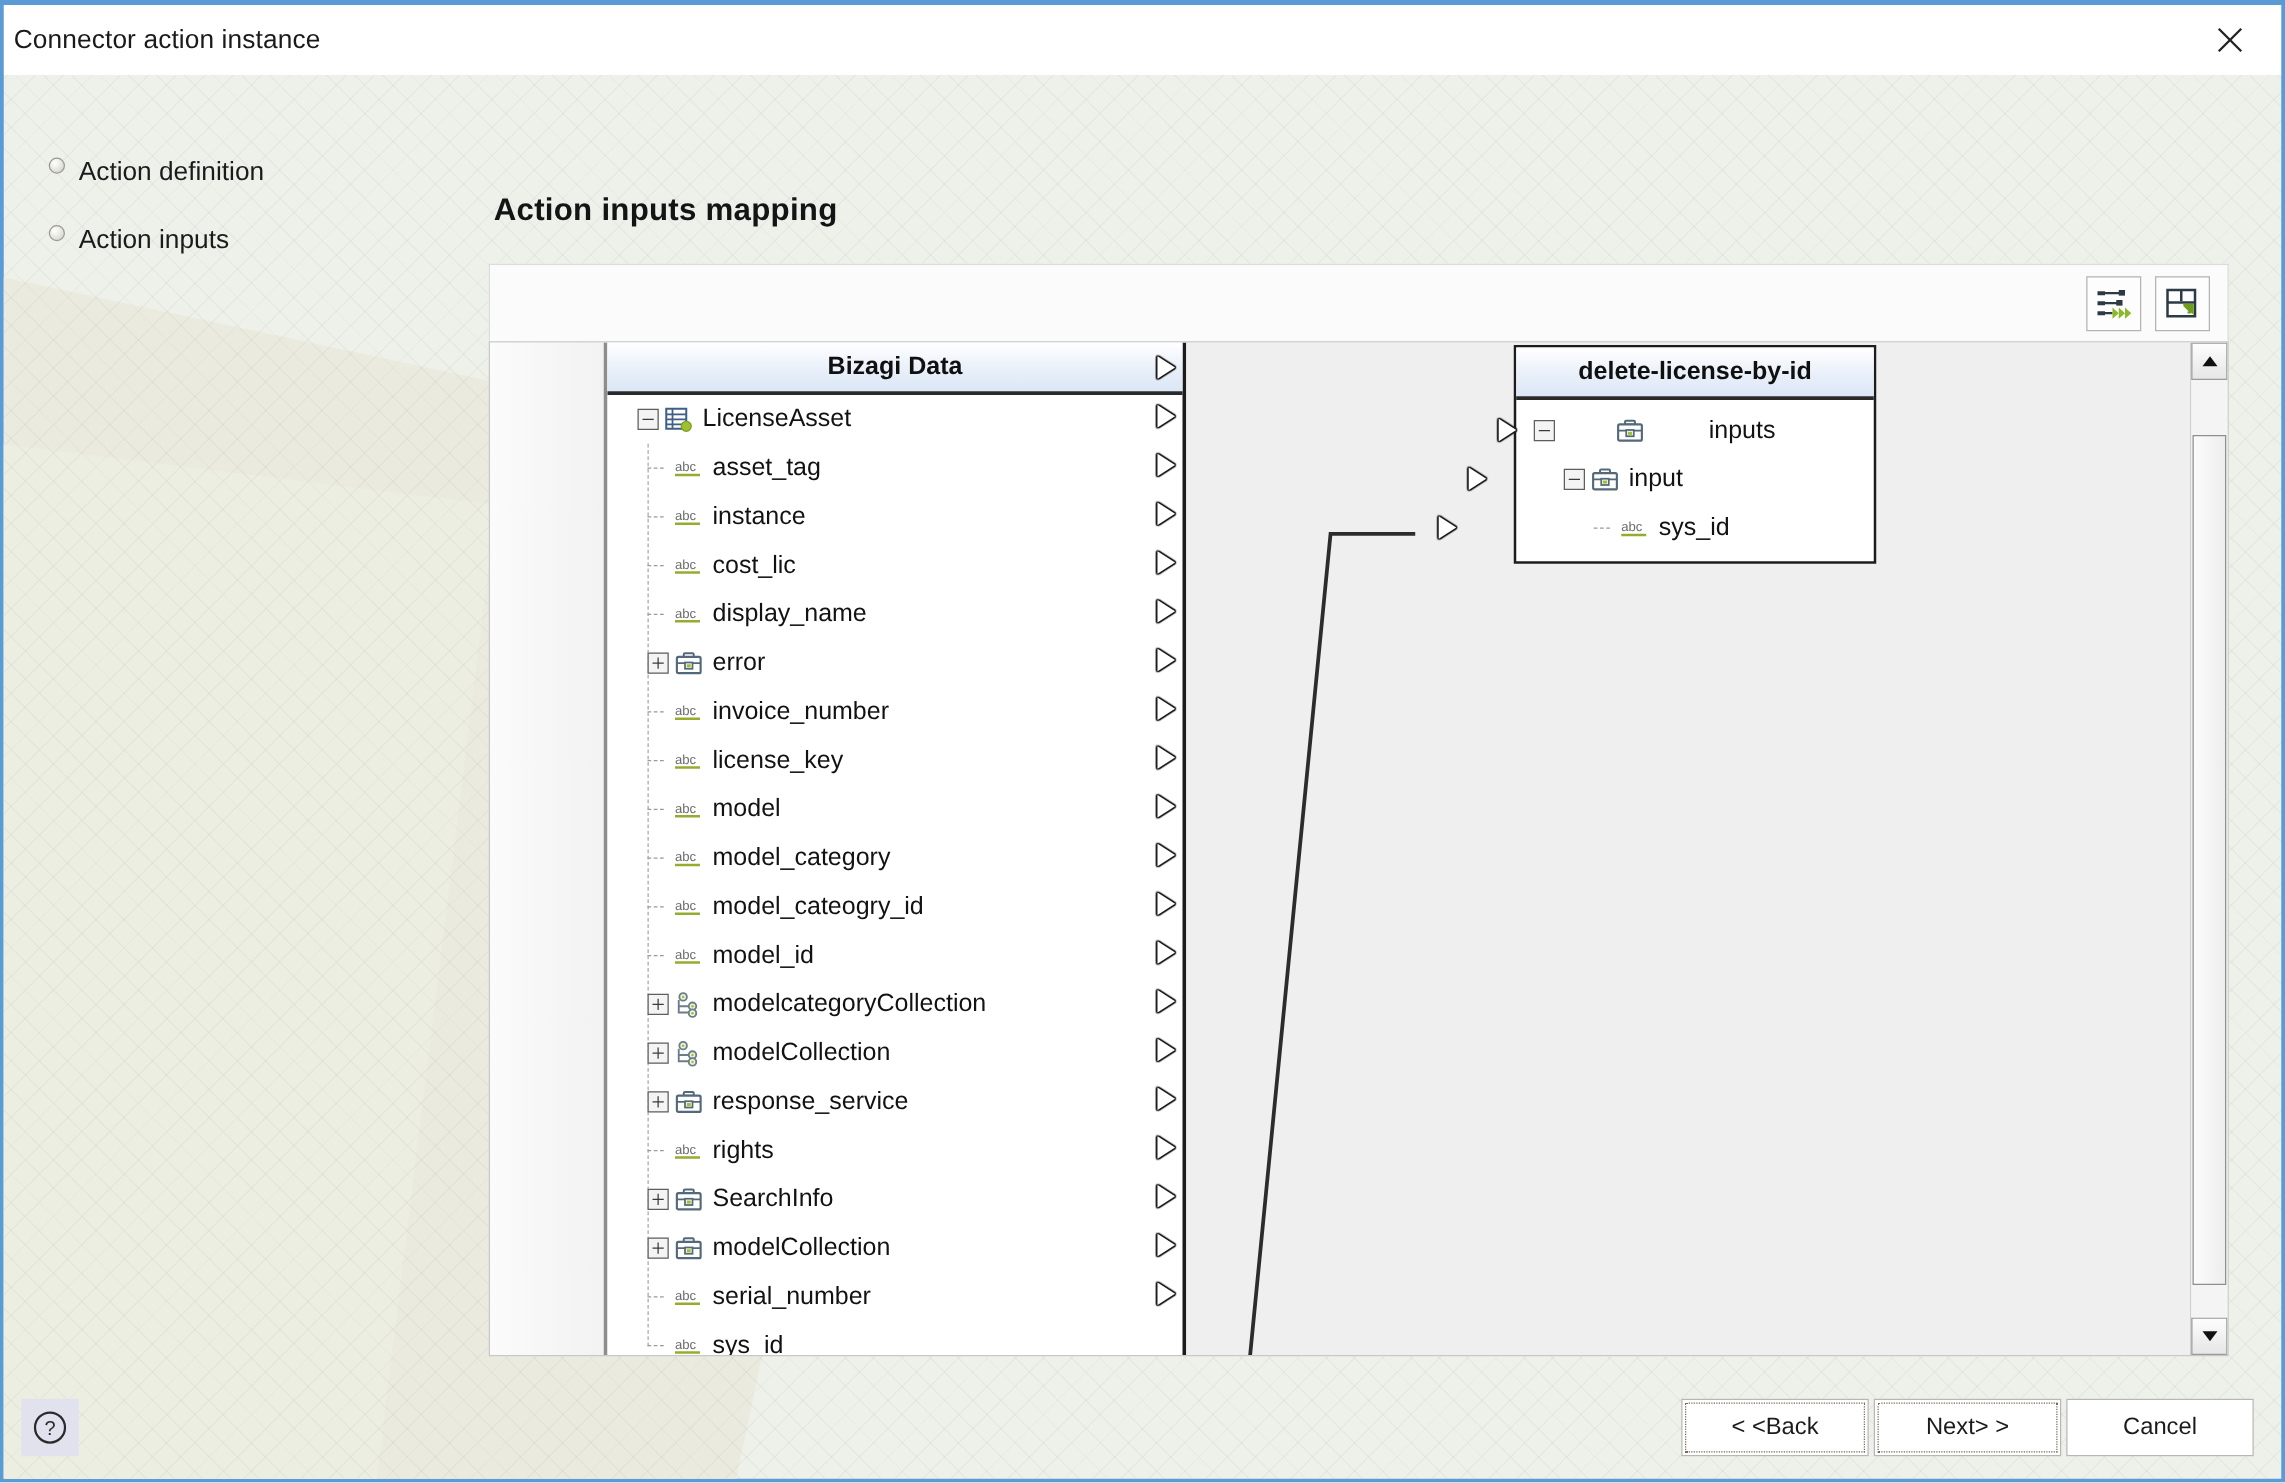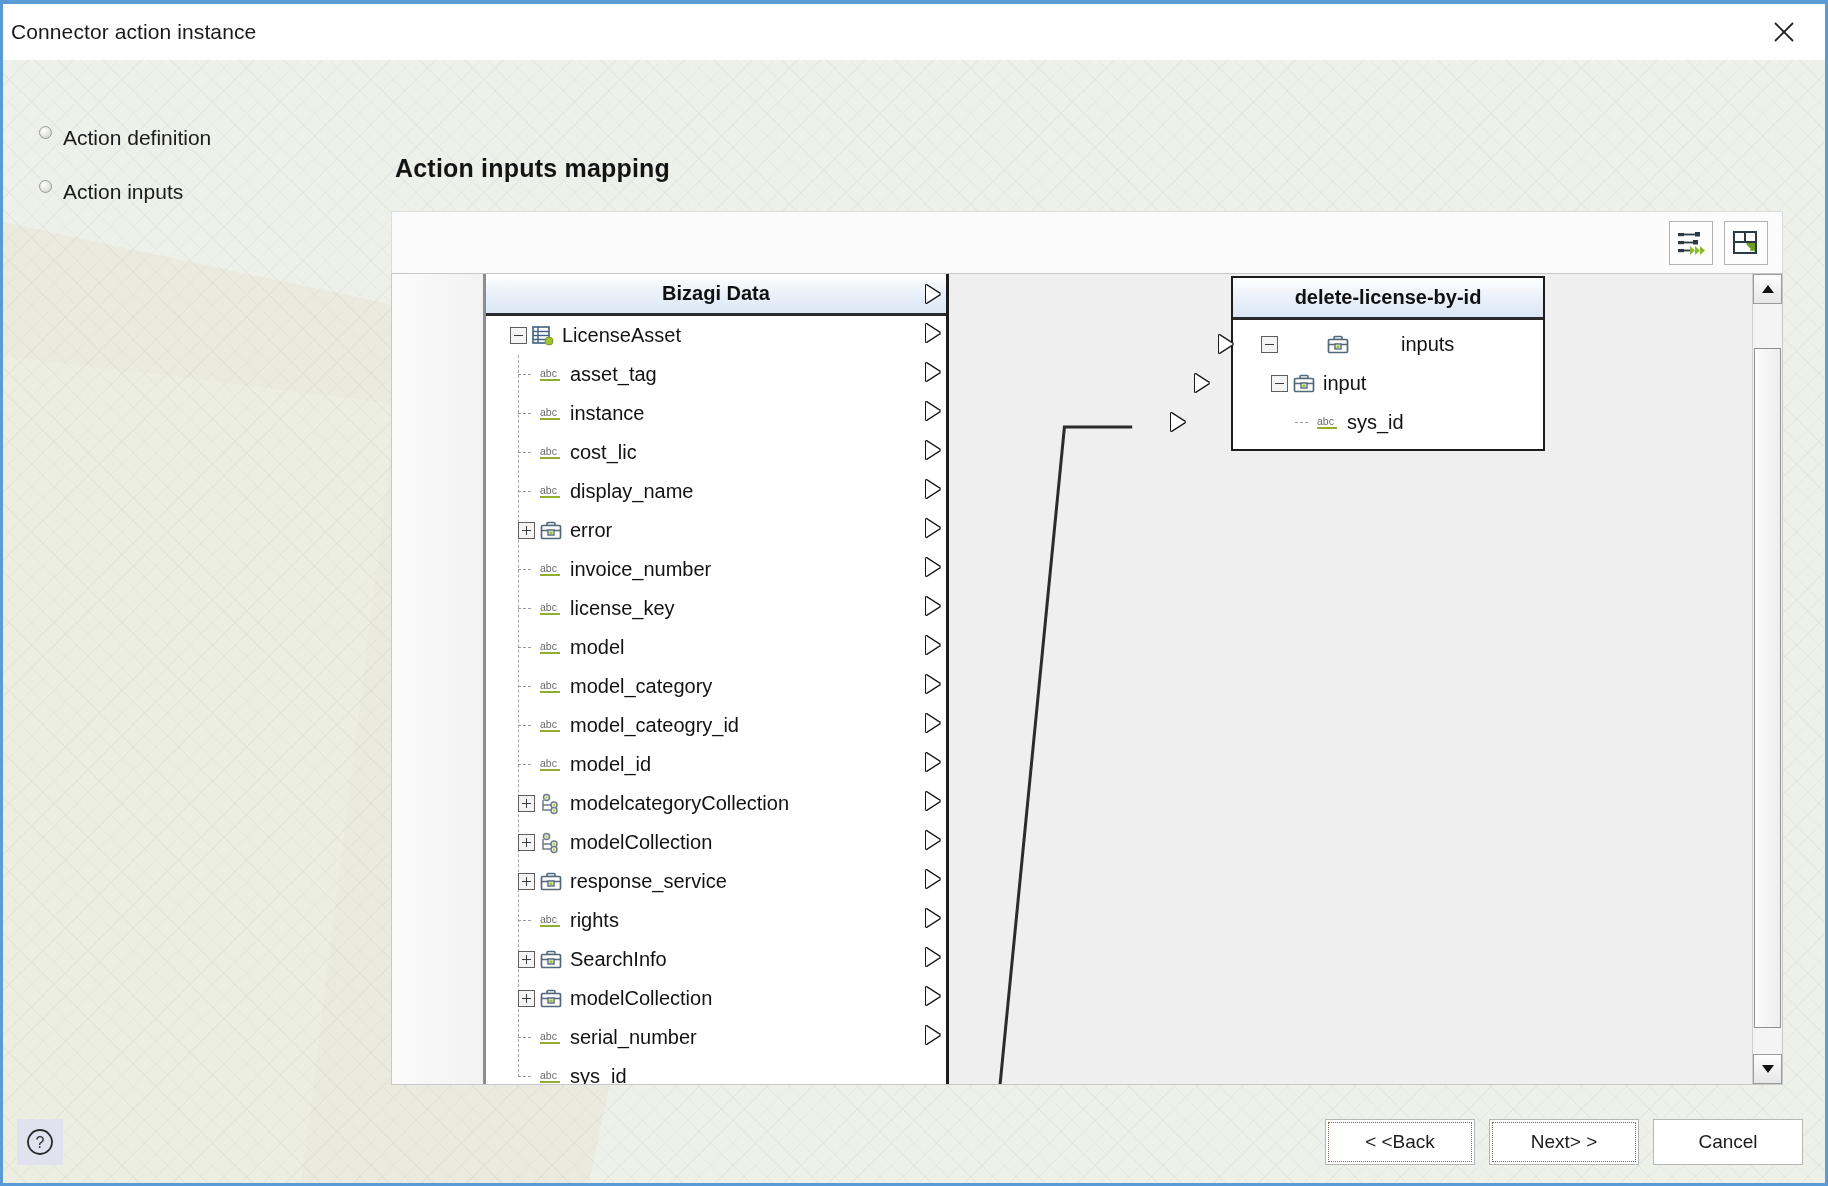--- a/index.html
+++ b/index.html
@@ -238,22 +238,22 @@
   .canvas-col {
     flex: 1 1 auto;
     position: relative;
     background: #efefef;
     overflow: hidden;
   }
 
   
   #target-panel {
     position: absolute;
-    left: 282px; top: 2px;
-    width: 314px;
+    left: 262px; top: 2px;
+    width: 290px;
     background: #ffffff;
     border: 2px solid #1c1c1c;
     z-index: 3;
   }
   #target-head {
     height: 42px;
     background: linear-gradient(to bottom, #ffffff 0%, #e8eff9 58%, #dbe7f6 100%);
     border-bottom: 3px solid #2a2a2a;
     display: flex; align-items: center; justify-content: center;
     font-size: 20px; font-weight: bold; color: #101010;
@@ -308,21 +308,21 @@
     z-index: 6;
   }
   #help-btn {
     width: 46px; height: 46px;
     background: #e2e2ee;
     display: flex; align-items: center; justify-content: center;
     cursor: pointer;
   }
   #footer-buttons {
     margin-left: auto;
-    display: flex; align-items: flex-start; gap: 14px;
+    display: flex; align-items: flex-start; gap: 4px;
   }
   .fbtn {
     width: 150px; height: 46px;
     background: #ffffff;
     border: 1px solid #b6b6b6;
     font-size: 19px; color: #1b1b1b;
     display: flex; align-items: center; justify-content: center;
     cursor: pointer;
     position: relative;
     font-family: "Liberation Sans", sans-serif;
@@ -642,21 +642,21 @@
 
         <div class="canvas-col">
           <svg id="links" viewBox="0 0 640 806" preserveAspectRatio="none" aria-hidden="true">
 
             <path d="M0 694 L36 694 L92 122 L146 122" fill="none" stroke="#2c2c2c" stroke-width="2.4"></path>
           </svg>
 
           <div id="target-panel">
             <div id="target-head">delete-license-by-id</div>
             <div id="target-rows">
-                <div class="trow" style=" gap: 44px;">
+                <div class="trow" style="padding-left: 14px; gap: 44px;">
                   <span class="in-arrow" style="left: -14px; top: 10px; filter: drop-shadow(rgb(26, 26, 26) 1px 0px 0px) drop-shadow(rgb(26, 26, 26) -1px 0px 0px) drop-shadow(rgb(26, 26, 26) 0px 1px 0px) drop-shadow(rgb(26, 26, 26) 0px -1px 0px);"></span>
                   <span class="expander"></span>
                   <svg class="ic" width="24" height="22" viewBox="0 0 24 22">
                     <rect x="8" y="2.5" width="8" height="3" rx="1" fill="none" stroke="#53687a" stroke-width="1.6"></rect>
              <rect x="2.5" y="5.5" width="19" height="13" rx="1.2" fill="#fdfdfd" stroke="#53687a" stroke-width="1.7"></rect>
              <line x1="2.5" y1="10.5" x2="21.5" y2="10.5" stroke="#53687a" stroke-width="1.5"></line>
              <rect x="9" y="10" width="6" height="5" fill="#fff" stroke="#53687a" stroke-width="1.4"></rect>
              <rect x="10.4" y="11.4" width="3.2" height="2.5" fill="#9ec22f"></rect>
                   </svg>
                   <span class="trow-label">inputs</span>

